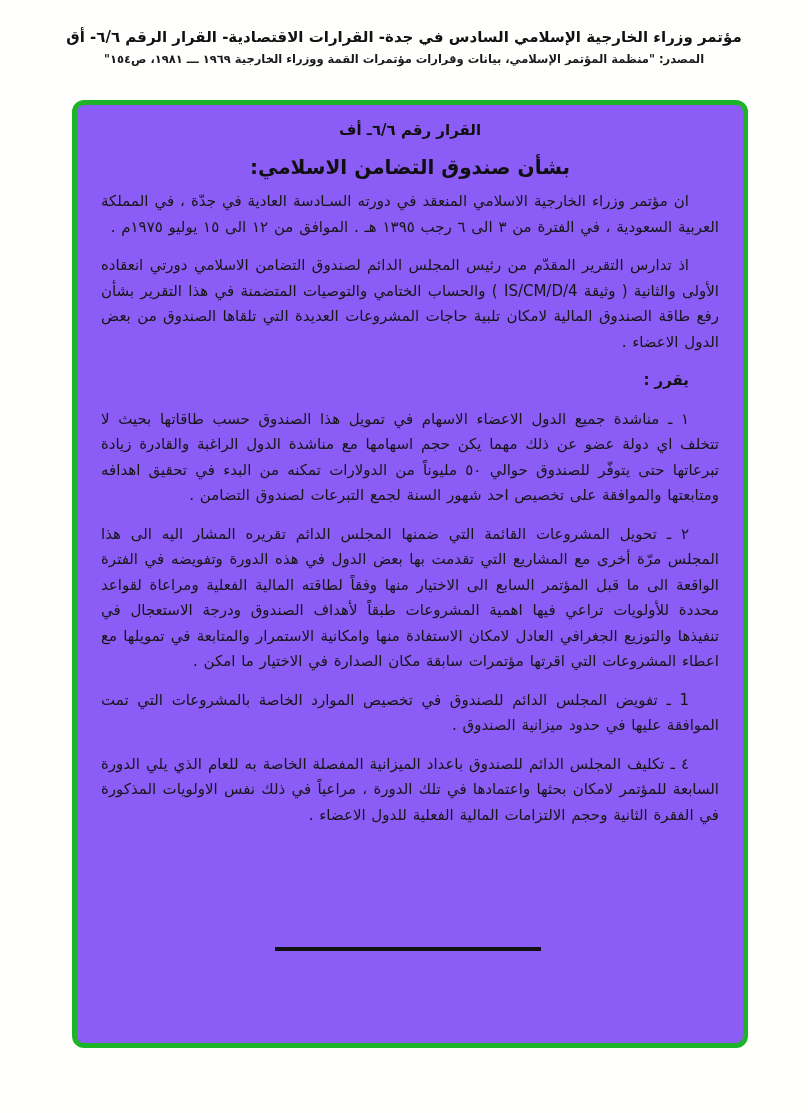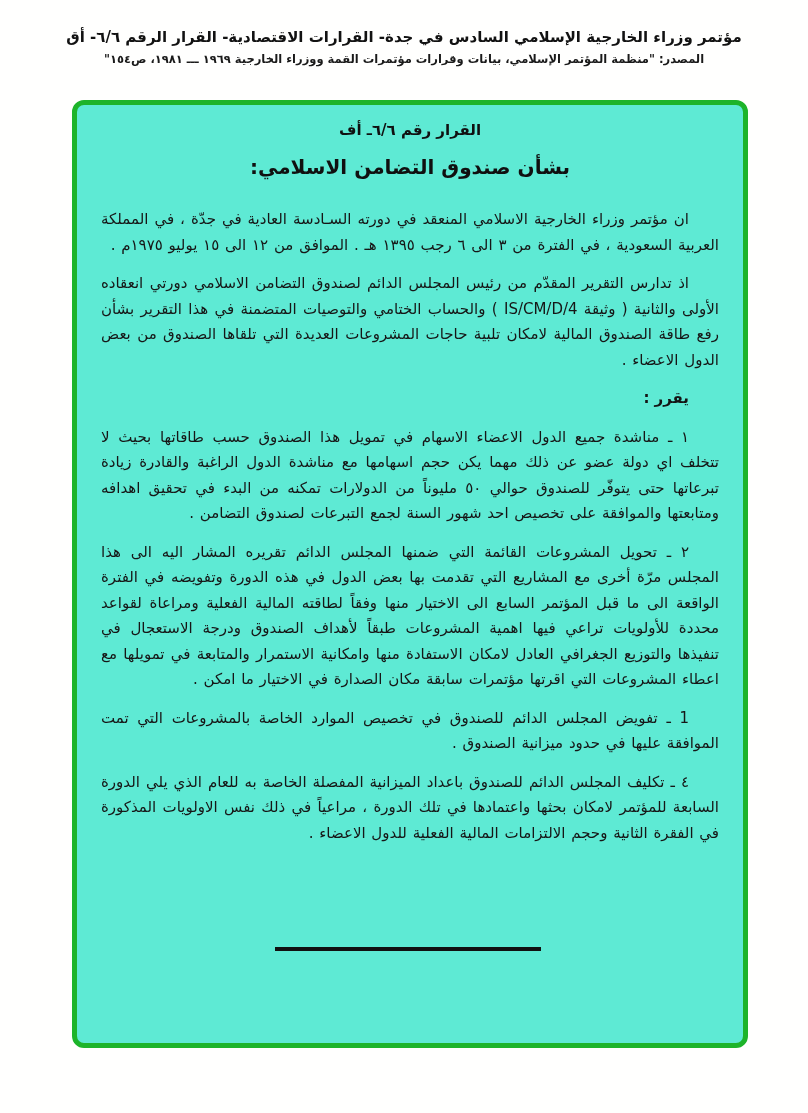--- a/index.html
+++ b/index.html
@@ -40,21 +40,21 @@
   
   .frame {
     position: absolute;
     left: 72px;
     top: 100px;
     width: 676px;
     height: 948px;
     box-sizing: border-box;
     border: 5px solid #1db42a;
     border-radius: 12px;
-    background: #5eead4;
+    background: #8b5cf6;
     padding: 14px 24px 0 24px;
     direction: rtl;
   }
   .doc-title1 {
     text-align: center;
     font-size: 15px;
     font-weight: bold;
     margin: 2px 0 0 0;
     color: #101010;
   }
@@ -68,21 +68,21 @@
   .para {
     margin: 13px 0 0 0;
     font-size: 15px;
     line-height: 25.5px;
     text-align: justify;
     text-indent: 30px;
     color: #161616;
     word-spacing: 1px;
   }
   .para.first {
-    margin-top: 28px;
+    margin-top: 10px;
   }
   .decides {
     margin: 13px 0 0 0;
     font-size: 15px;
     font-weight: bold;
     line-height: 25.5px;
     text-indent: 30px;
     text-align: right;
     color: #141414;
   }

